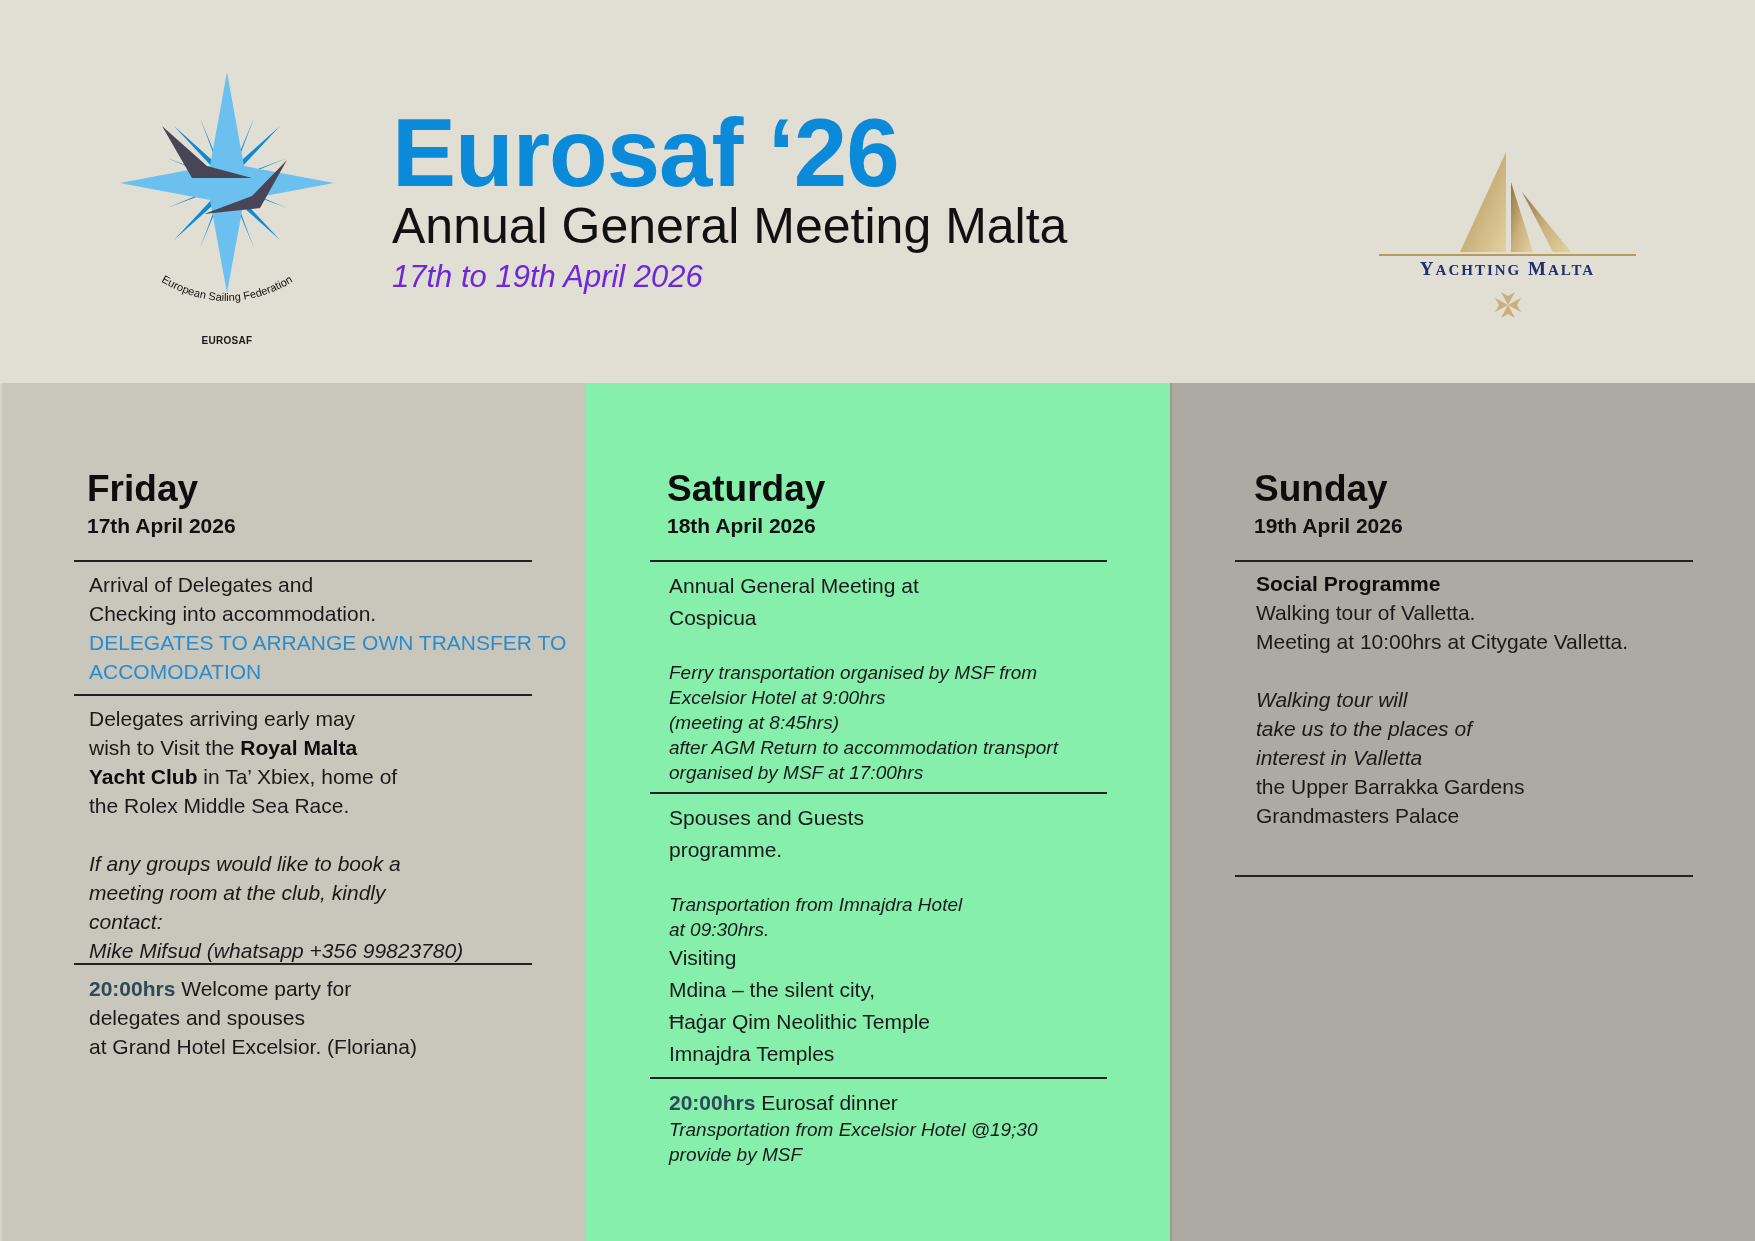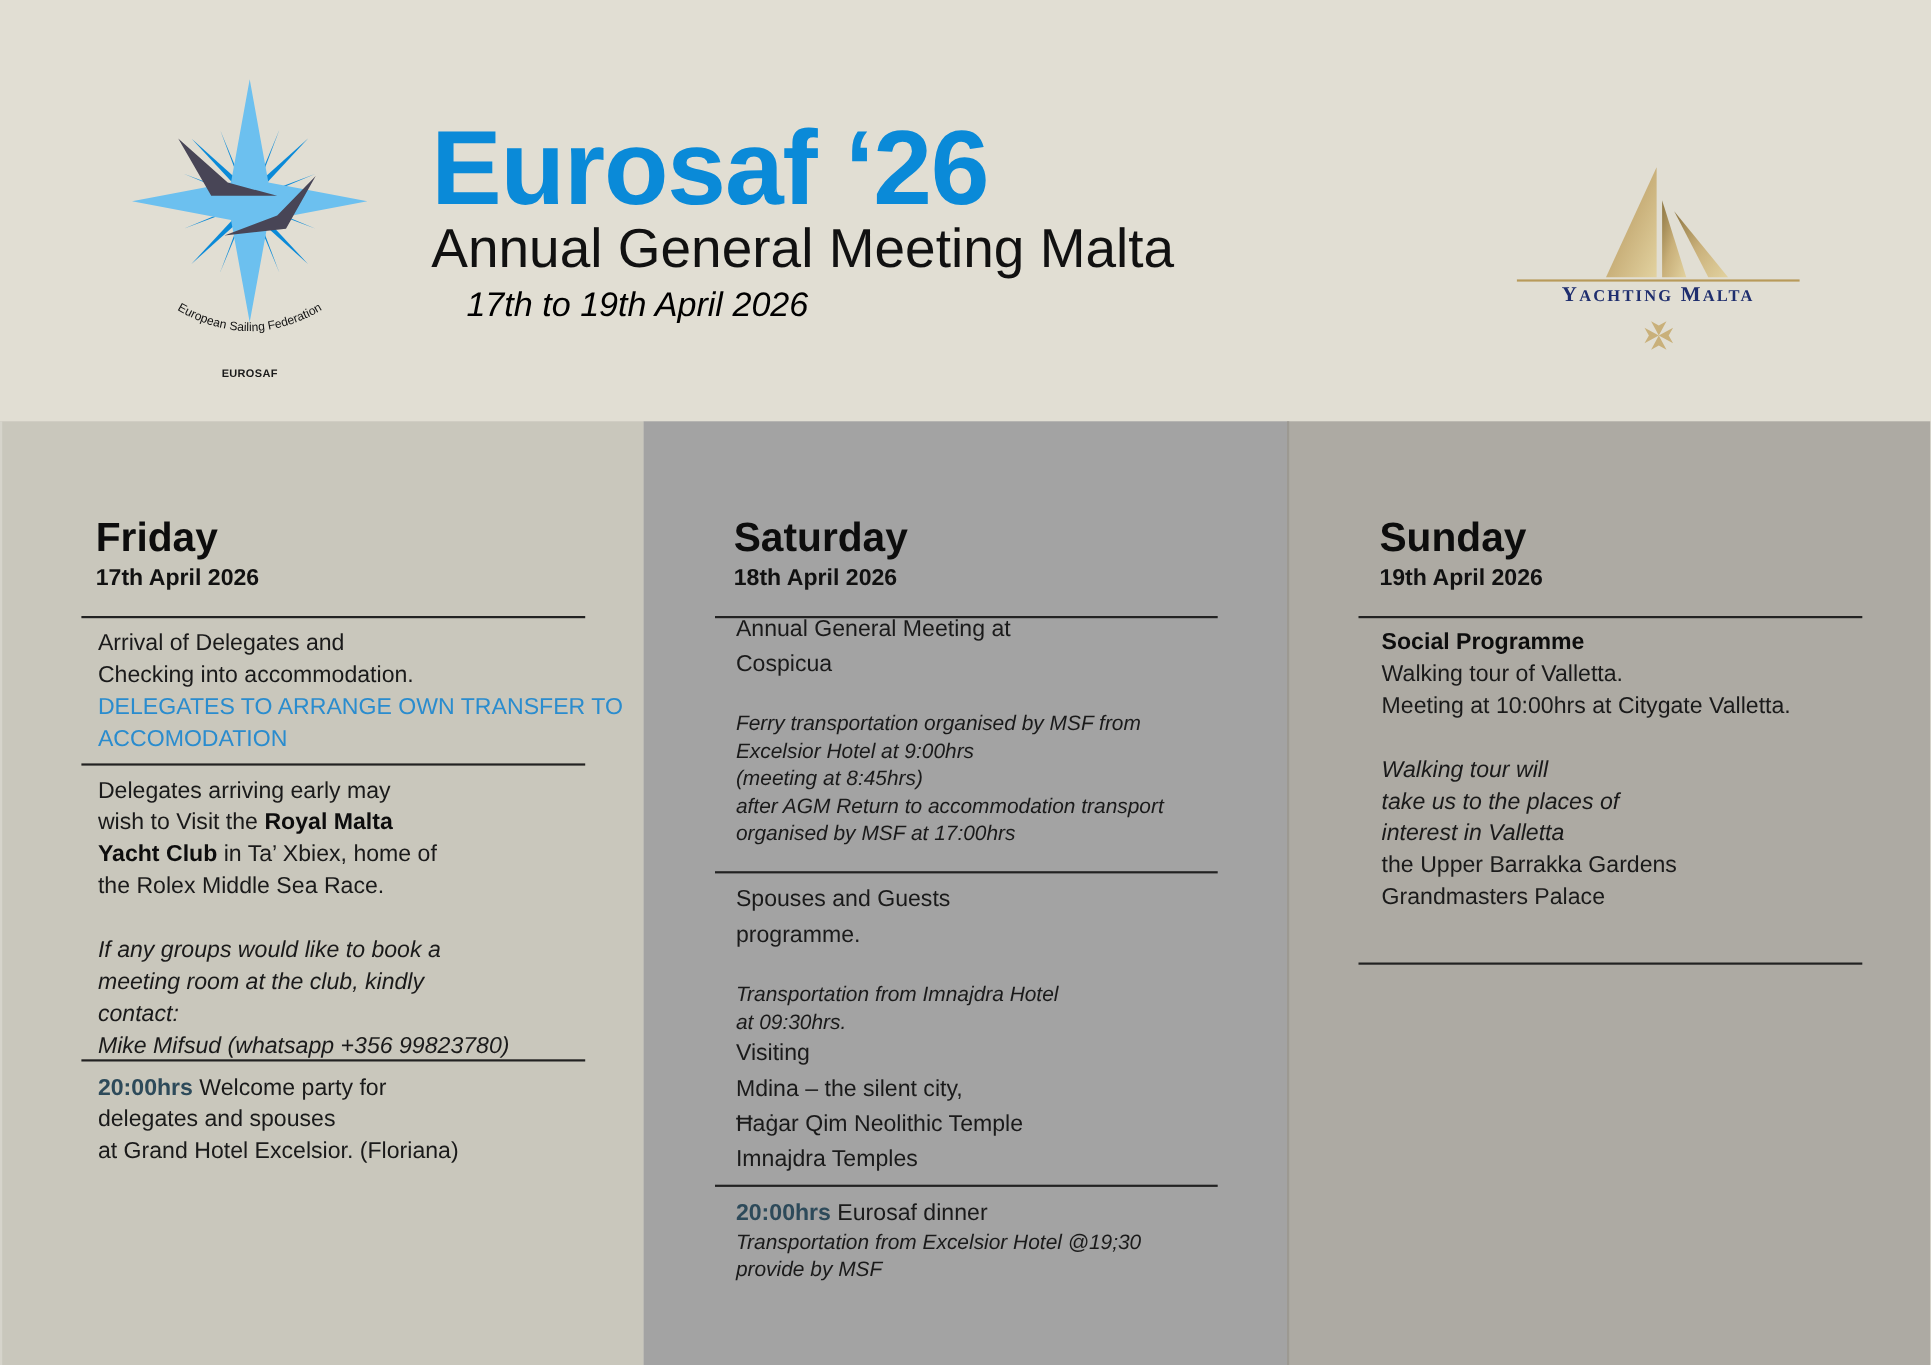--- a/index.html
+++ b/index.html
@@ -23,36 +23,36 @@
   .title-block { position: absolute; left: 392px; top: 105px; }
   .main-title {
     font-size: 96px; font-weight: bold; color: #0a8ad8;
     line-height: 1; letter-spacing: -1px;
   }
   .sub-title {
     font-size: 50px; font-weight: normal; color: #111;
     line-height: 1;
   }
   .date-range {
-    font-size: 31px; font-style: italic; color: #000000;
-    margin-top: 10px; line-height: 1; margin-left: 32px;
+    font-size: 31px; font-style: italic; color: #6d28d9;
+    margin-top: 10px; line-height: 1;
   }
   .ym-logo { position: absolute; left: 1375px; top: 148px; width: 265px; height: 175px; }
   .ym-text {
     position: absolute; left: 0; top: 110px; width: 265px; text-align: center;
     font-family: "Liberation Serif", "DejaVu Serif", serif; font-weight: bold;
     color: #1f2e6e; font-size: 19px; letter-spacing: 2px;
   }
   .ym-text .small { font-size: 15px; }
 
   .col {
     position: absolute; top: 383px; height: 858px;
   }
   .col-fri { left: 0; width: 585px; background: #c9c7bc; border-left: 2px solid #d6d4cb; }
-  .col-sat { left: 585px; width: 585px; background: #a3a3a3; }
+  .col-sat { left: 585px; width: 585px; background: #86efac; }
   .col-sun { left: 1170px; width: 585px; background: #adaaa3; border-left: 2px solid #9c9992; }
 
   .day-head { position: absolute; top: 87px; }
   .day-name { font-size: 37px; font-weight: bold; color: #0d0d0d; line-height: 1; }
   .day-date { font-size: 21px; font-weight: bold; color: #111; margin-top: 8px; line-height: 1; }
 
   .rule { position: absolute; height: 2px; background: #222; }
 
   .block { position: absolute; font-size: 21px; line-height: 27px; color: #1a1a1a; }
   .block p { margin: 2px; }
@@ -172,21 +172,21 @@
   </div>
 </div>
 
 <div class="col col-sat">
   <div class="day-head" style="left:82px;">
     <div class="day-name">Saturday</div>
     <div class="day-date">18th April 2026</div>
   </div>
   <div class="rule" style="left:65px; top:177px; width:457px;"></div>
 
-  <div class="block lh30" style="left:82px; top:172px;">
+  <div class="block lh30" style="left:82px; top:186px;">
     <p>Annual General Meeting at</p>
     <p>Cospicua</p>
     <div style="height:24px;"></div>
     <p class="small-it">Ferry transportation organised by MSF from</p>
     <p class="small-it">Excelsior Hotel at 9:00hrs</p>
     <p class="small-it">(meeting at 8:45hrs)</p>
     <p class="small-it">after AGM Return to accommodation transport</p>
     <p class="small-it">organised by MSF at 17:00hrs</p>
   </div>
   <div class="rule" style="left:65px; top:409px; width:457px;"></div>

